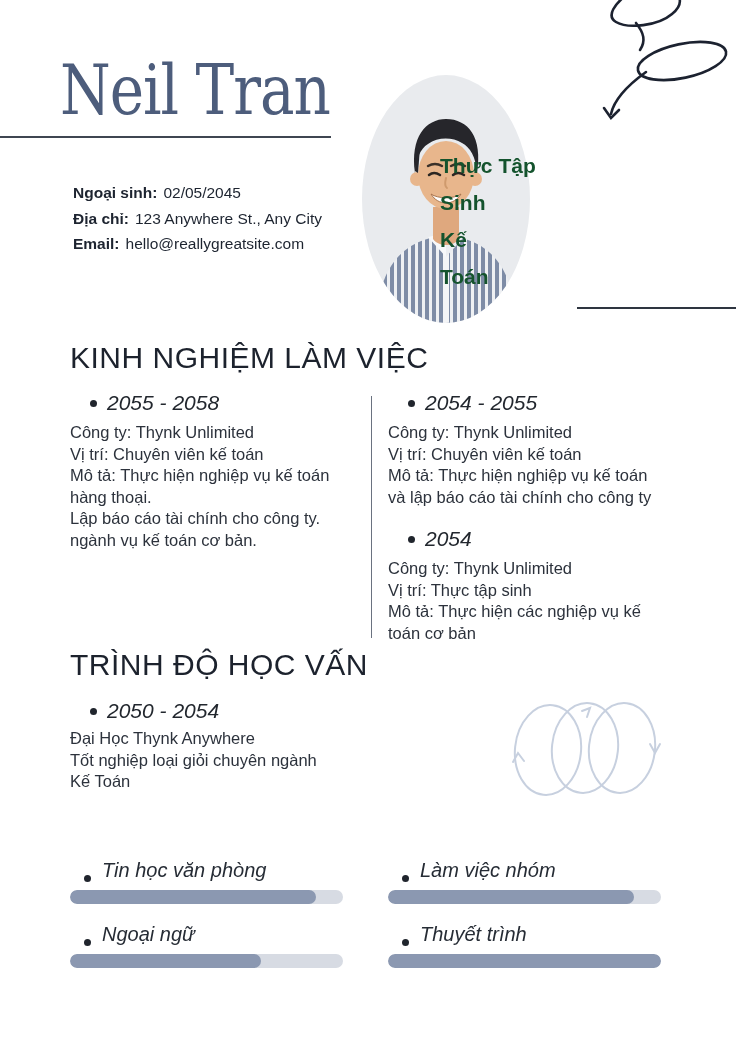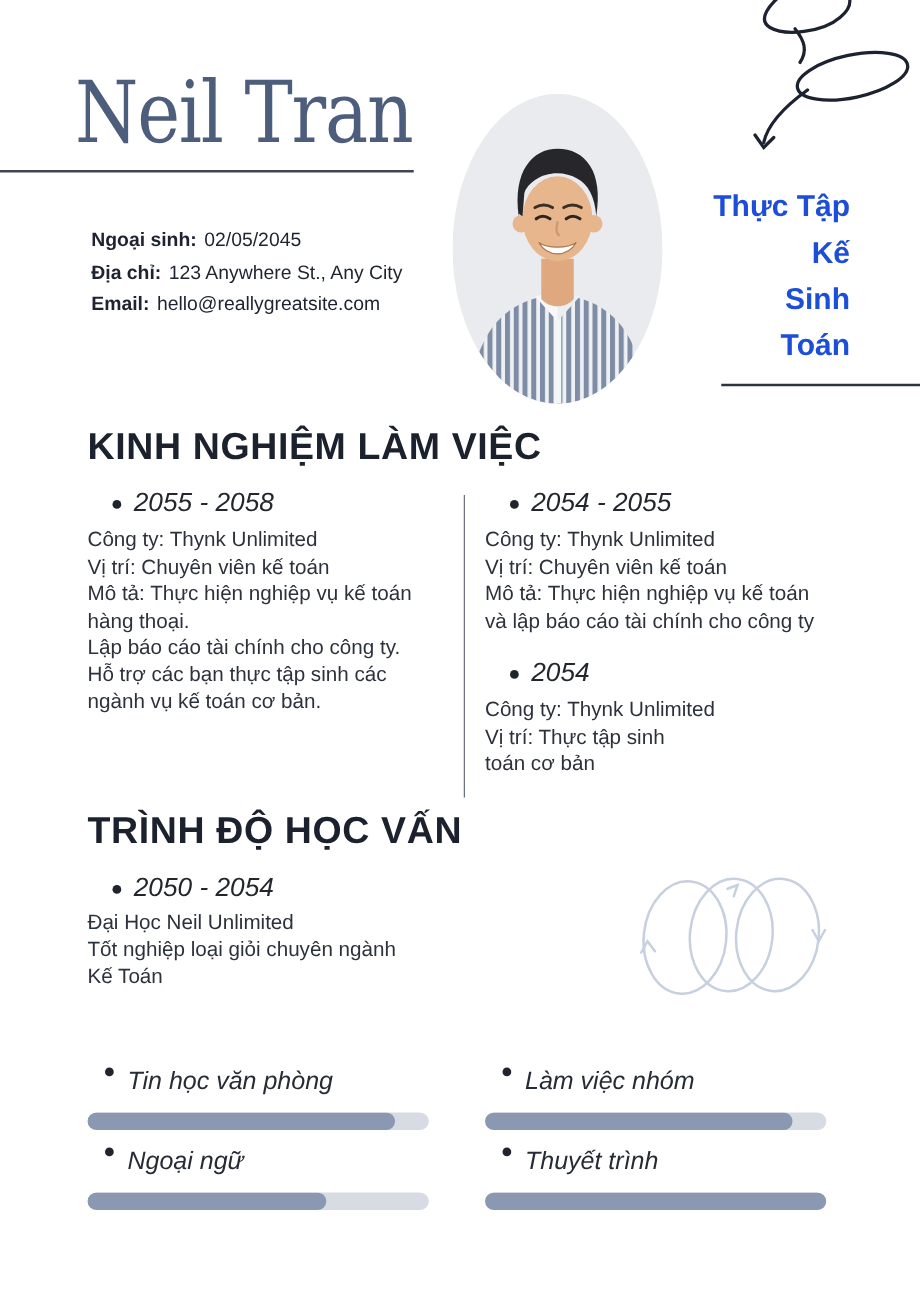--- a/index.html
+++ b/index.html
@@ -26,29 +26,29 @@
     transform:scaleY(1.18);transform-origin:top left;
     white-space:nowrap;
   }
   .name-rule{position:absolute;left:0;top:136px;width:331px;height:2px;background:var(--rule);}
   .personal{position:absolute;left:73px;top:180px;font-size:15.5px;line-height:25.5px;color:var(--ink);}
   .personal .row{display:flex;gap:6px;white-space:nowrap;}
   .personal .lbl{font-weight:bold;}
   .photo{position:absolute;left:362px;top:75px;width:168px;height:248px;}
   .job-title{
     position:absolute;left:440px;top:147px;width:240px;
-    text-align:right;font-size:24px;font-weight:600;line-height:37px;color:#1d4ed8;
+    font-size:21px;font-weight:600;line-height:37px;color:#14532d;
   }
   .title-rule{position:absolute;left:577px;top:307px;width:159px;height:2px;background:#2e3540;}
   .squiggle{position:absolute;left:556px;top:0;width:180px;height:135px;}
 
   
   .section-h{
     position:absolute;left:70px;
-    font-size:30px;font-weight:700;letter-spacing:.5px;color:#1c222d;white-space:nowrap;
+    font-size:30px;font-weight:400;letter-spacing:.5px;color:#1c222d;white-space:nowrap;
   }
   #exp-h{top:341px;}
   #edu-h{top:648px;}
   #skills-h{top:810px;}
 
   .exp-cols{position:absolute;left:70px;top:390px;display:flex;gap:17px;}
   .exp-col{width:301px;}
   .exp-col.right{width:300px;}
   .col-divider{position:absolute;left:371px;top:396px;width:1px;height:242px;background:#6a7280;}
 
@@ -60,21 +60,21 @@
 
   .edu-block{position:absolute;left:70px;top:698px;width:330px;}
   .edu-block .period-row{margin-bottom:4px;}
 
   .spiral{position:absolute;left:512px;top:698px;width:152px;height:102px;}
 
   .skills-grid{
     position:absolute;left:70px;top:854px;width:592px;
     display:grid;grid-template-columns:273px 273px;column-gap:45px;row-gap:14px;
   }
-  .skill .label-row{display:flex;align-items:flex-start;gap:11px;padding-left:14px;height:28px;margin-bottom:8px;white-space:nowrap;}
+  .skill .label-row{display:flex;align-items:flex-end;gap:11px;padding-left:14px;height:28px;margin-bottom:8px;white-space:nowrap;}
   .skill .label-row .bullet{width:7px;height:7px;}
   .skill-label{font-size:20px;font-style:italic;color:#262c35;}
   .bar{width:100%;height:14px;border-radius:7px;background:var(--bar-track);overflow:hidden;}
   .bar-fill{height:100%;border-radius:7px;background:var(--bar-fill);}
 </style>
 </head>
 <body>
 
 <div class="page">
 
@@ -132,22 +132,22 @@
       <path d="M91,100 Q96,96 102,100" stroke="#2b2622" stroke-width="2.5" fill="none" stroke-linecap="round"></path>
 
       <path d="M84,103 Q82,111 85,113" stroke="#cf9a6d" stroke-width="2" fill="none" stroke-linecap="round"></path>
 
       <path d="M69,119 C76,131 92,131 99,119 C92,124 76,124 69,119 Z" fill="#ffffff" stroke="#a9754e" stroke-width="1"></path>
     </g>
   </svg>
 
   <div class="job-title">
     <div>Thực Tập</div>
+    <div>Sinh</div>
     <div>Kế</div>
-    <div>Sinh</div>
     <div>Toán</div>
   </div>
   <div class="title-rule"></div>
 
   <svg class="squiggle" viewBox="0 0 180 135">
     <g fill="none" stroke="var(--squiggle)" stroke-width="2.6" stroke-linecap="round">
       <path d="M74,-8 C58,4 50,16 60,22 C72,29 102,26 116,14 C127,5 126,-4 116,-10"></path>
       <path d="M80,23 C88,33 90,41 84,50"></path>
       <ellipse cx="126" cy="61" rx="45" ry="17" transform="rotate(-12 126 61)"></ellipse>
       <path d="M90,72 C72,85 58,100 55,114"></path>
@@ -163,21 +163,20 @@
       <div class="entry">
         <div class="period-row">
           <span class="bullet"></span>
           <span class="period">2055 - 2058</span>
         </div>
         <div class="entry-line">Công ty: Thynk Unlimited</div>
         <div class="entry-line">Vị trí: Chuyên viên kế toán</div>
         <div class="entry-line">Mô tả: Thực hiện nghiệp vụ kế toán</div>
         <div class="entry-line">hàng thoại.</div>
         <div class="entry-line">Lập báo cáo tài chính cho công ty.</div>
-        <div class="entry-line">Hỗ trợ các bạn thực tập sinh các</div>
         <div class="entry-line">ngành vụ kế toán cơ bản.</div>
       </div>
     </div>
 
     <div class="exp-col right">
       <div class="entry">
         <div class="period-row">
           <span class="bullet"></span>
           <span class="period">2054 - 2055</span>
         </div>
@@ -186,32 +185,33 @@
         <div class="entry-line">Mô tả: Thực hiện nghiệp vụ kế toán</div>
         <div class="entry-line">và lập báo cáo tài chính cho công ty</div>
       </div>
       <div class="entry">
         <div class="period-row">
           <span class="bullet"></span>
           <span class="period">2054</span>
         </div>
         <div class="entry-line">Công ty: Thynk Unlimited</div>
         <div class="entry-line">Vị trí: Thực tập sinh</div>
+        <div class="entry-line">Mô tả: Thực hiện các nghiệp vụ kế</div>
         <div class="entry-line">toán cơ bản</div>
       </div>
     </div>
   </div>
 
   <h2 class="section-h" id="edu-h">TRÌNH ĐỘ HỌC VẤN</h2>
   <div class="edu-block">
     <div class="period-row">
       <span class="bullet"></span>
       <span class="period">2050 - 2054</span>
     </div>
-    <div class="entry-line">Đại Học Neil Unlimited</div>
+    <div class="entry-line">Đại Học Thynk Anywhere</div>
     <div class="entry-line">Tốt nghiệp loại giỏi chuyên ngành</div>
     <div class="entry-line">Kế Toán</div>
   </div>
 
   <svg class="spiral" viewBox="0 0 152 102">
     <g fill="none" stroke="var(--deco-stroke)" stroke-width="2" stroke-linecap="round">
       <ellipse cx="36" cy="52" rx="33" ry="45" transform="rotate(6 36 52)"></ellipse>
       <ellipse cx="73" cy="50" rx="33" ry="45" transform="rotate(6 73 50)"></ellipse>
       <ellipse cx="110" cy="50" rx="33" ry="45" transform="rotate(6 110 50)"></ellipse>
       <path d="M1,64 L6,55 L12,63"></path>

